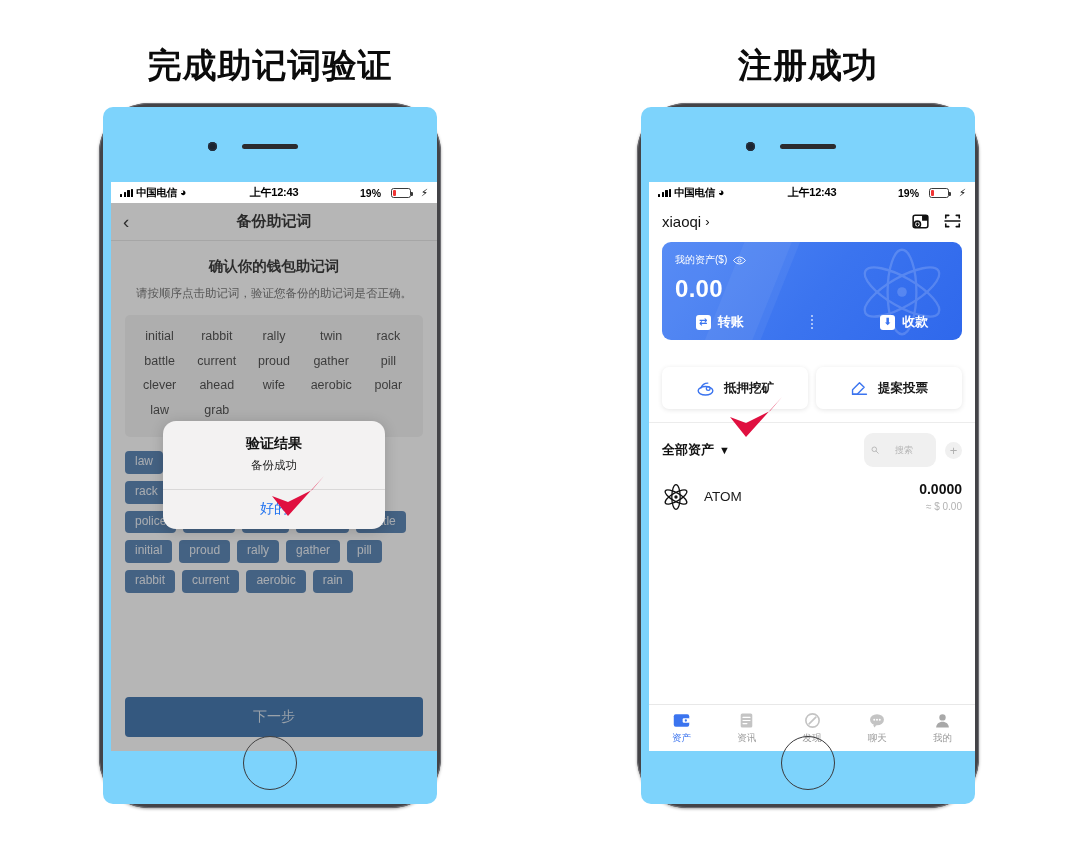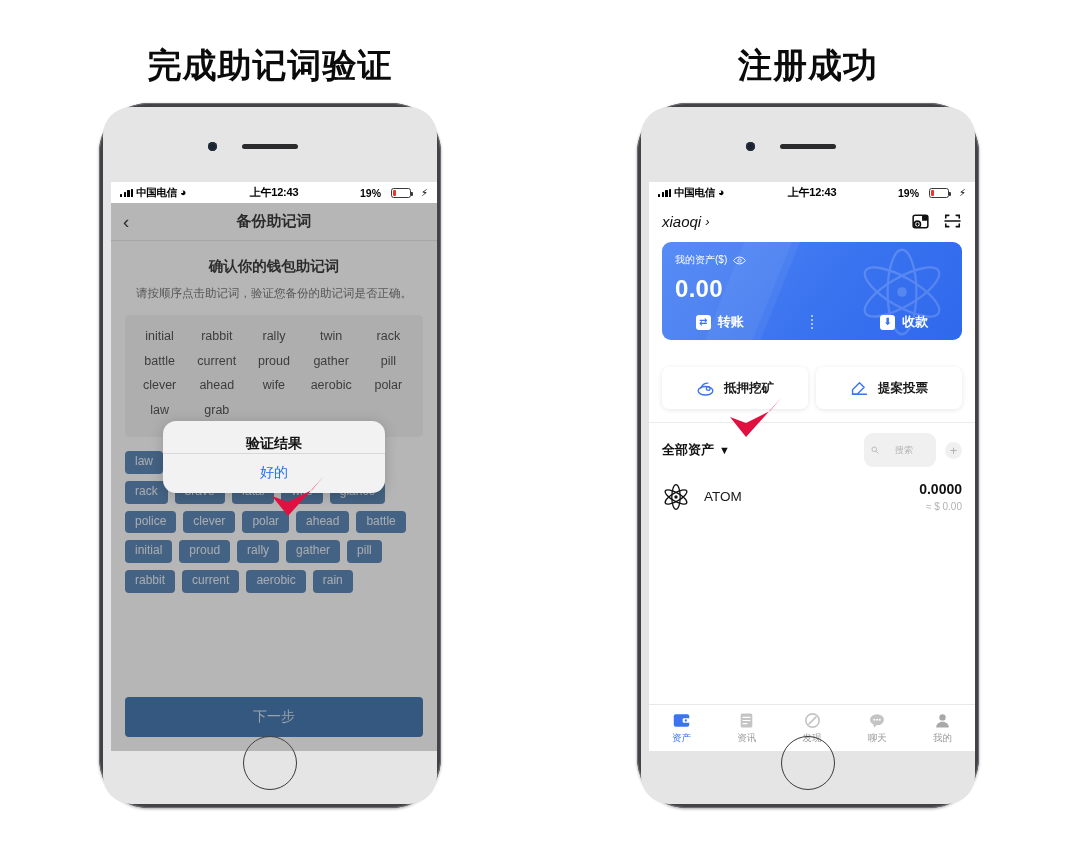--- a/index.html
+++ b/index.html
@@ -28,22 +28,22 @@
     background: linear-gradient(96deg,#ララ 0%,#4a4a4e 100%);
     background: #434347;
     border-radius: 50px;
     box-shadow: inset 0 0 0 1px #6d6d72, 0 1px 3px rgba(0,0,0,.35);
     padding: 4px;
   }
   .phone.left  { left: 99px; }
   .phone.right { left: 637px; }
   .phone-inner {
     width: 100%; height: 100%;
-    background: #e5e5e5;
-    border-radius: 28px;
+    background: #7dd3fc;
+    border-radius: 10px;
     position: relative;
     overflow: hidden;
   }
   .speaker {
     position: absolute; top: 37px; left: 50%;
     transform: translateX(-50%);
     width: 56px; height: 5px; border-radius: 3px;
     background: #2b2b2e;
   }
   .camera {
@@ -144,21 +144,21 @@
   .alert-btn   { border-top: 1px solid #d9d8d8; padding: 10px 0 11px;
                  font-size: 14px; color: #1f72f0; }
   .check-mark {
     position:absolute; z-index: 7; pointer-events:none;
   }
   .check-left { left: 268px; top: 474px; }
 
   
   .r-body { height: 548px; background:#fff; position:relative; display:flex; flex-direction:column; }
   .r-top {
-    height: 36px; display:flex; align-items:center; padding: 0 13px; background:#fff;font-style:italic;
+    height: 36px; display:flex; align-items:center; padding: 0 13px; background:#fff;
   }
   .r-user { font-size: 15px; color:#111; }
   .r-chev { font-size: 13px; color:#111; margin-left: 4px; }
   .r-icons { margin-left:auto; display:flex; gap: 13px; align-items:center; }
   .card {
     margin: 3px 13px 16px; height: 98px; border-radius: 9px;
     background: linear-gradient(128deg,#4f86f5 0%,#3b74ef 52%,#2f68ec 100%);
     position:relative; overflow:hidden; color:#fff; padding: 11px 13px;
   }
   .card .shine {
@@ -312,20 +312,21 @@
               <div class="chip">aerobic</div>
               <div class="chip">rain</div>
             </div>
           </div>
 
           <div class="next-btn">下一步</div>
 
           <div class="dim"></div>
           <div class="alert">
             <div class="alert-title">验证结果</div>
+            <div class="alert-msg">备份成功</div>
             <div class="alert-btn">好的</div>
           </div>
 
         </div>
       </div>
       <div class="home-btn"></div>
     </div>
   </div>
 
   <svg class="check-mark check-left" width="60" height="50" viewBox="0 0 60 50">

